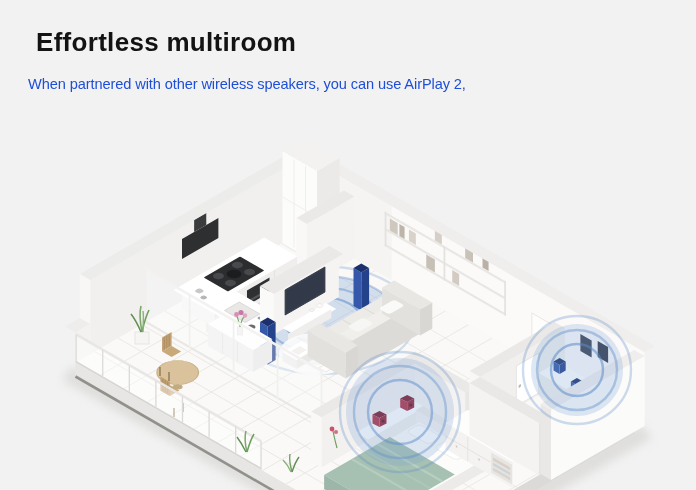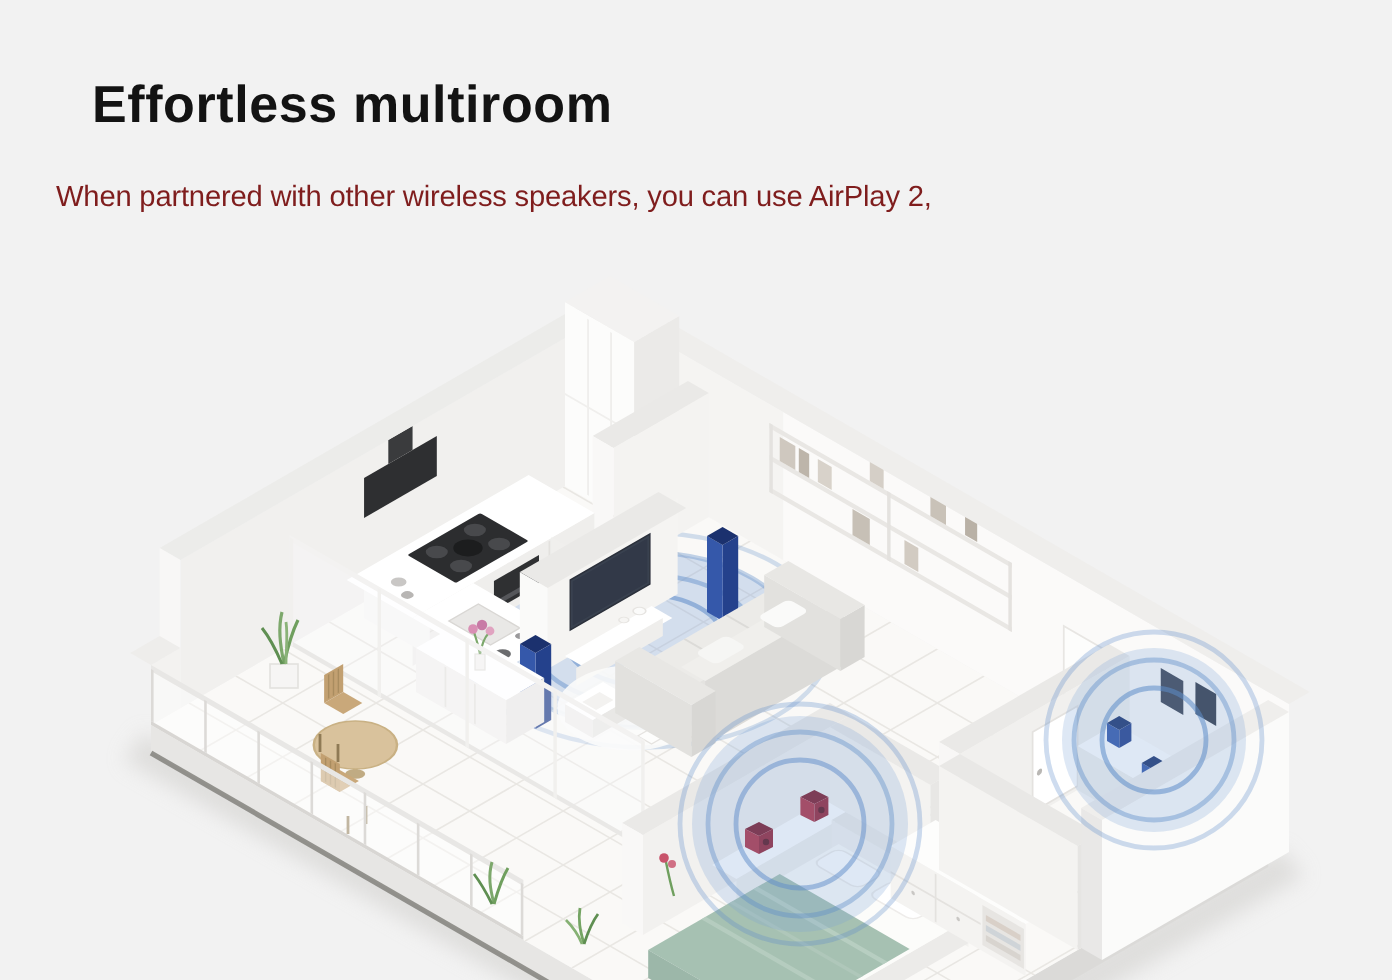--- a/index.html
+++ b/index.html
@@ -3,25 +3,25 @@
 <meta charset="utf-8">
 <style>
   html,body{margin:0;padding:0;}
   body{
     width:696px;height:490px;overflow:hidden;position:relative;
     background:#f2f2f2;
     font-family:"Liberation Sans", sans-serif;
   }
   .intro{position:absolute;left:28px;top:20px;z-index:2;}
   .title{
-    margin:18px;font-size:26px;line-height:1.15;font-weight:700;
+    margin:8px;font-size:26px;line-height:1.15;font-weight:700;
     letter-spacing:.3px;color:#131313;
   }
   .desc{
-    margin:13px 0 0 0;font-size:14.6px;line-height:26px;color:#7f1d1d;
+    margin:13px 0 0 0;font-size:14.6px;line-height:26px;color:#1d4ed8;
     letter-spacing:-.1px;
   }
   .desc span{display:block;}
   .scene{position:absolute;left:0;top:0;width:696px;height:490px;z-index:1;}
 </style>
 </head>
 <body>
 
 <div class="intro">
   <h1 class="title">Effortless multiroom</h1>

